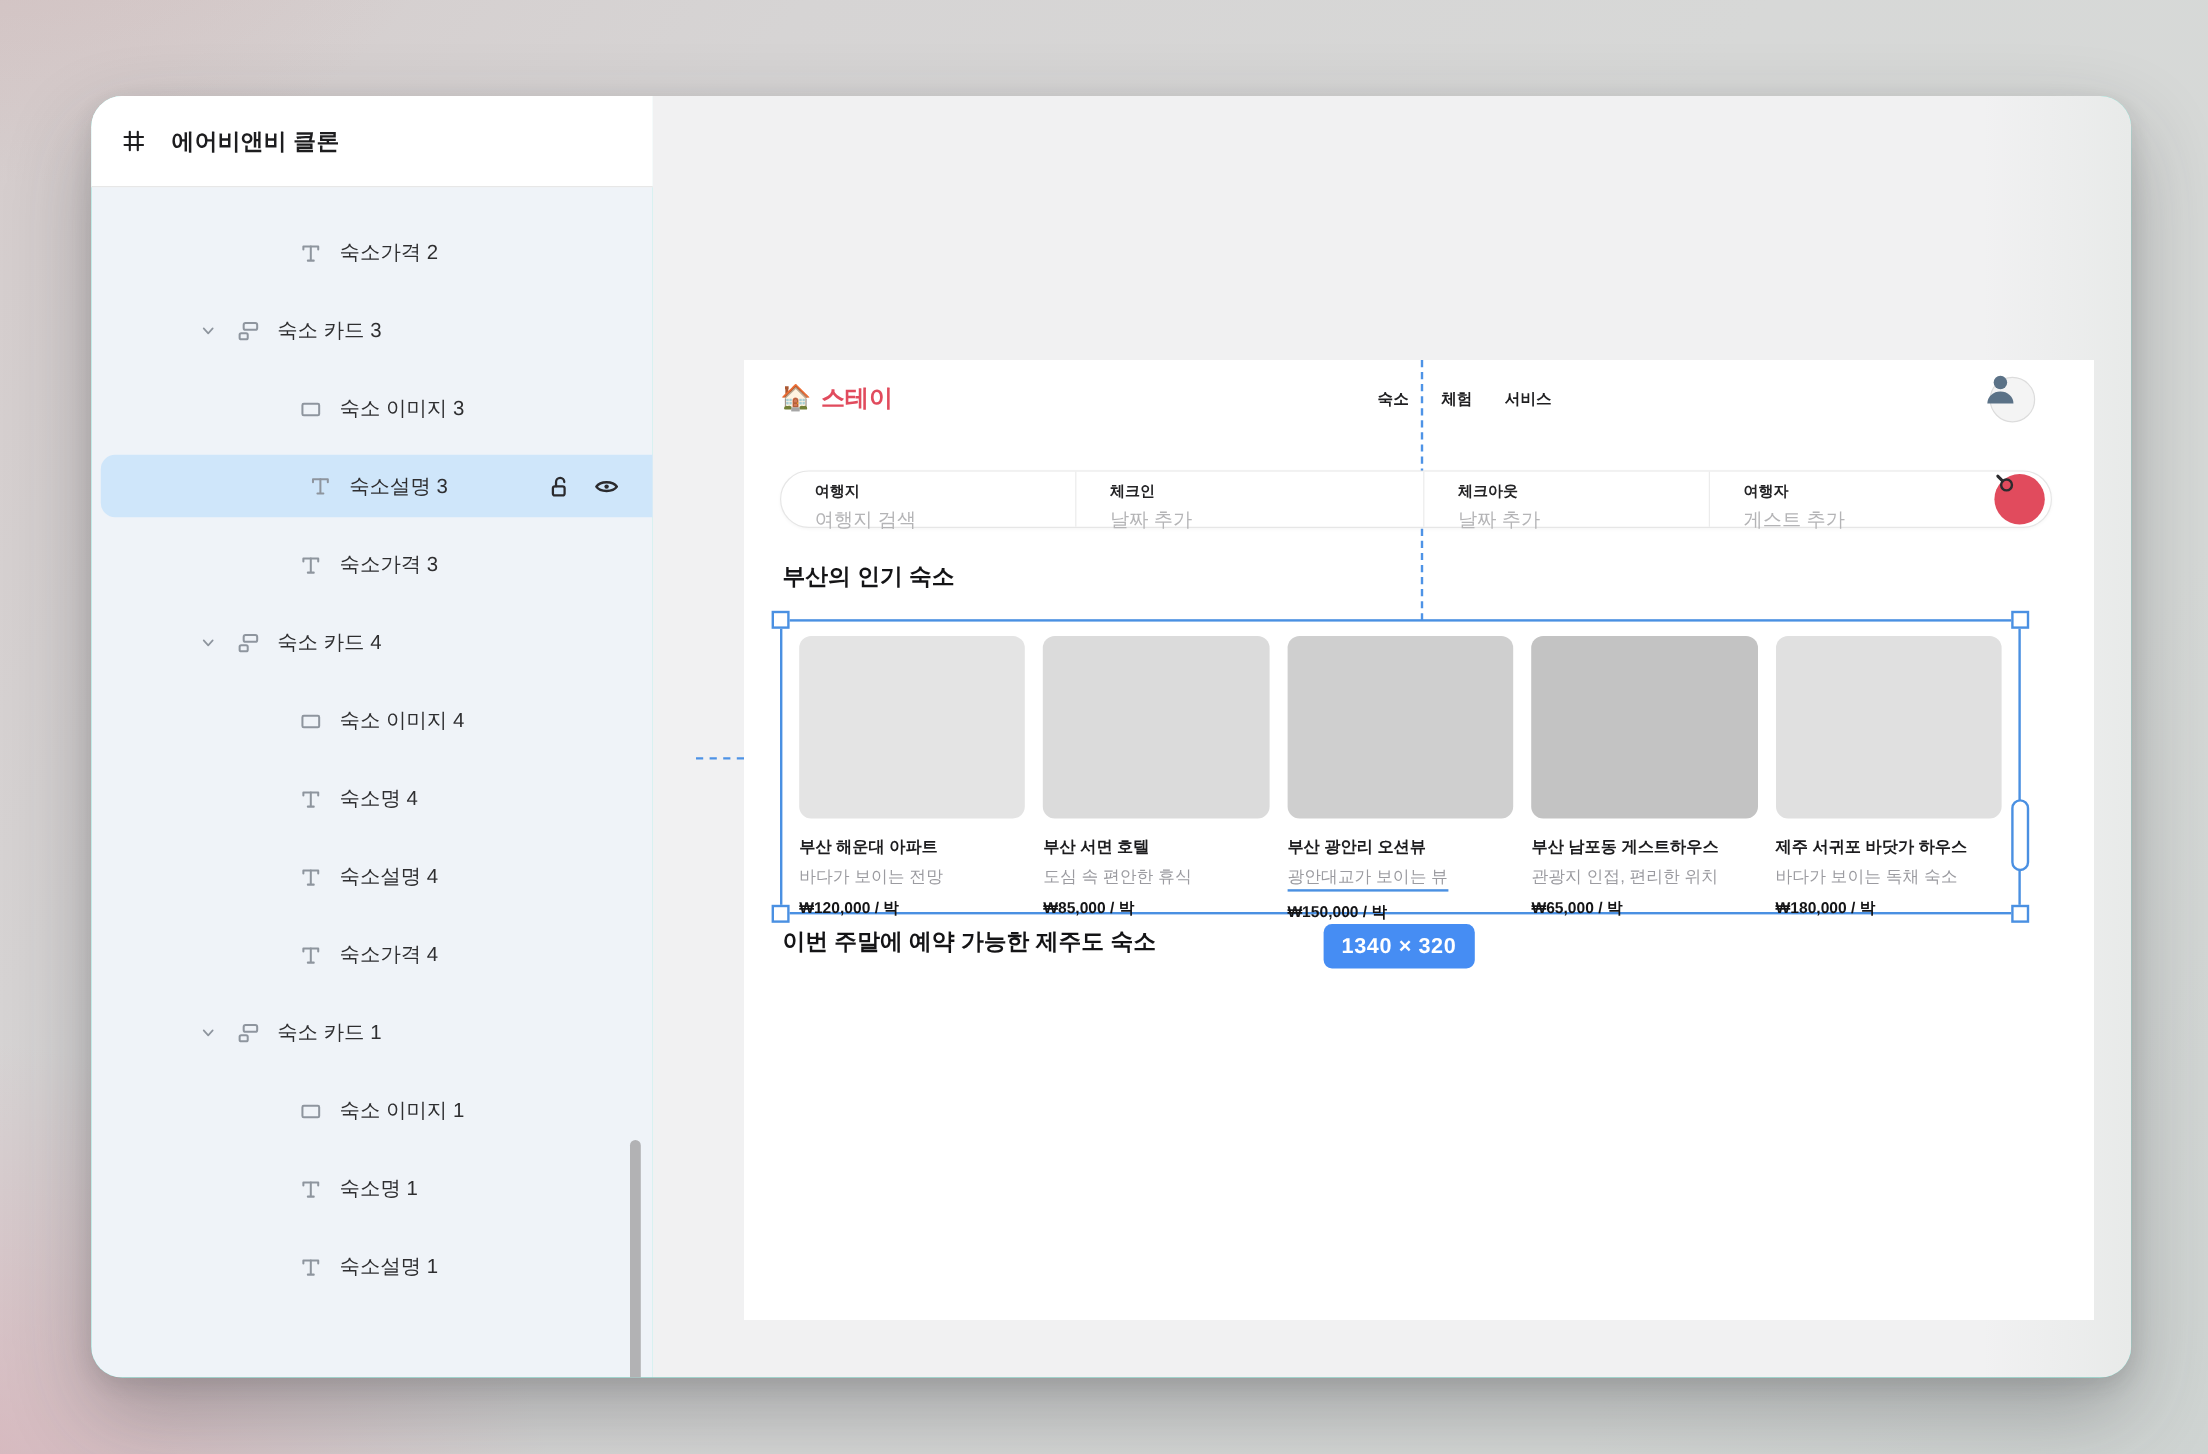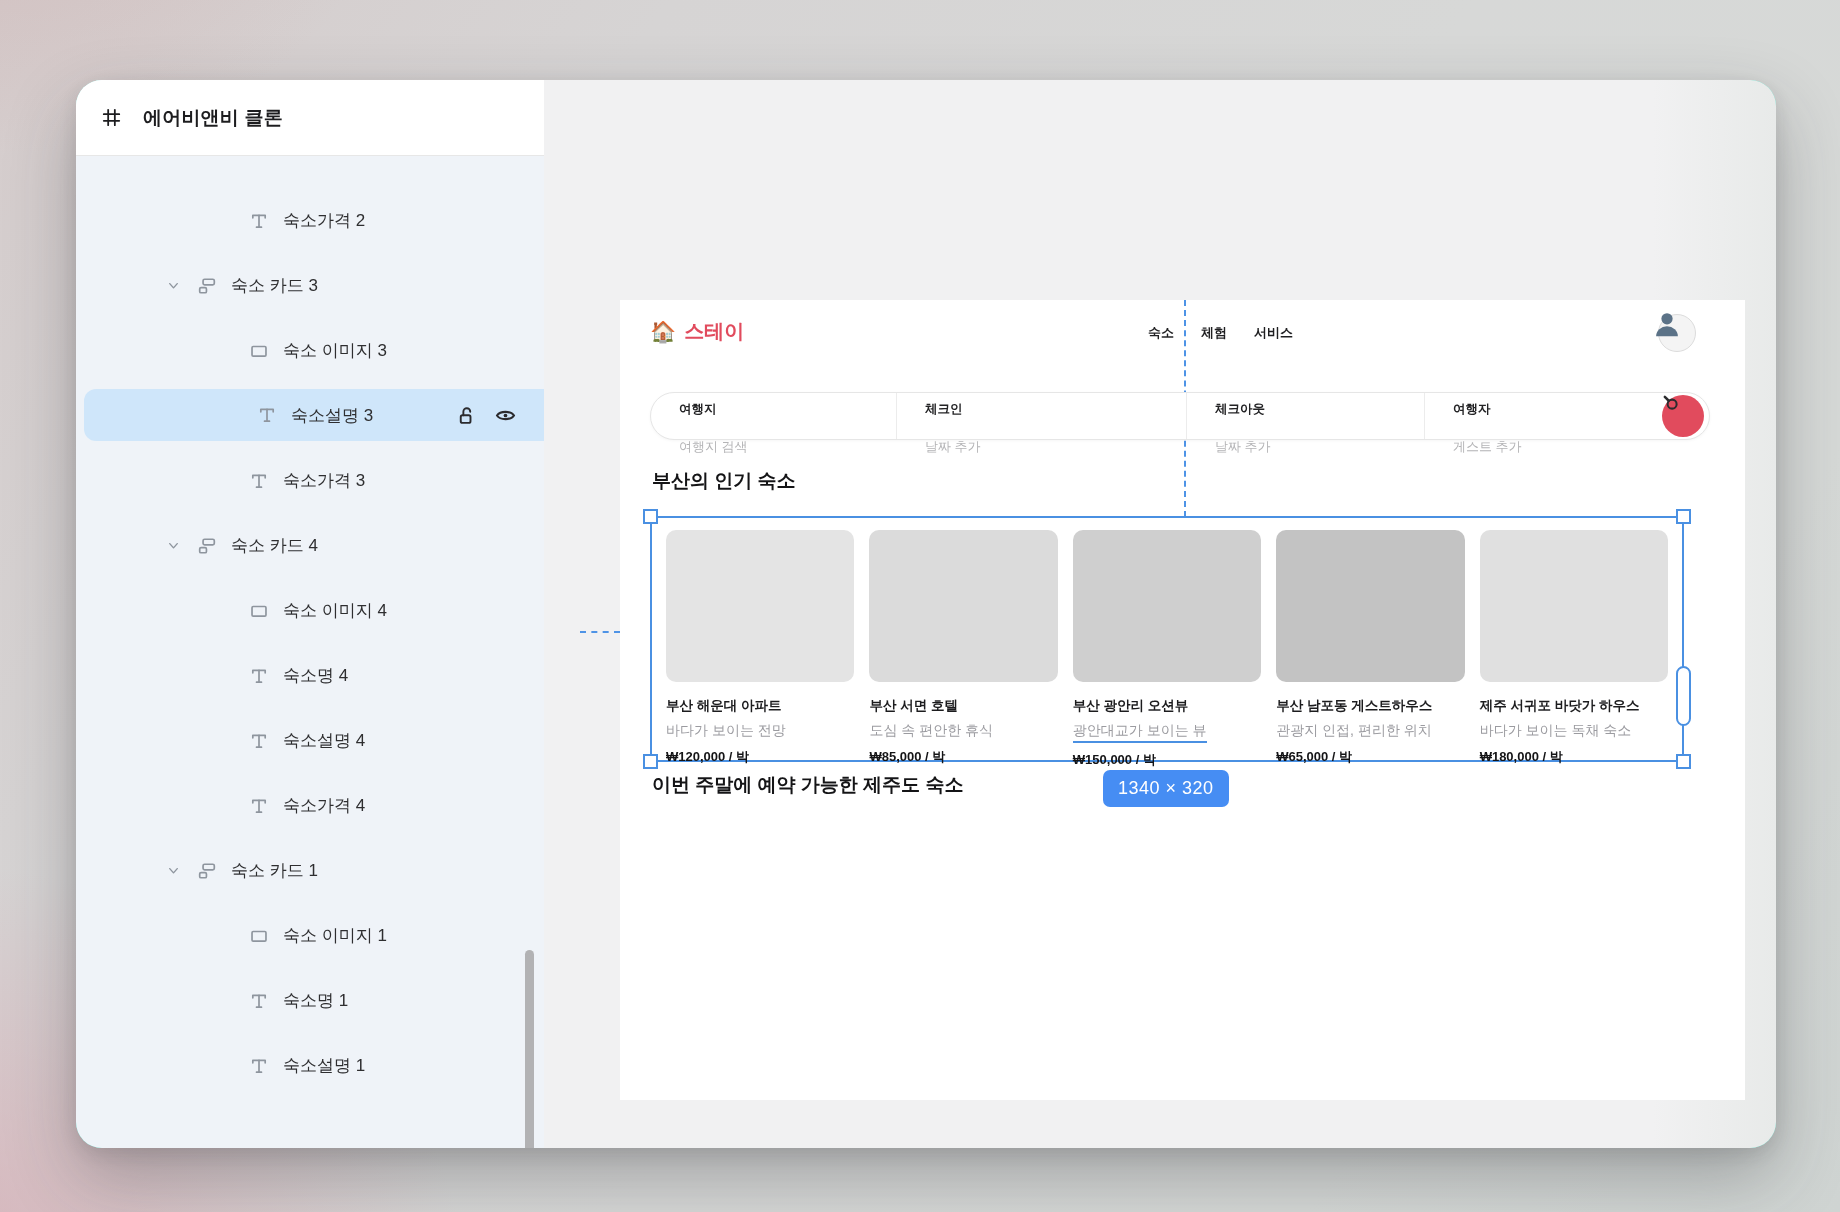--- a/index.html
+++ b/index.html
@@ -21,21 +21,21 @@
     display:flex;
   }
 
   
   .sidebar{ width:468px; height:100%; position:relative; background:#eff3f8; flex:none; display:flex; flex-direction:column; }
   .sidebar-header{
     height:76px; background:#ffffff; border-bottom:1px solid #e7e7e7;
     display:flex; align-items:center; padding-left:26px; gap:22px; flex:none;
   }
   .sidebar-header .title{ font-size:19px; font-weight:bold; color:#1d1d1f; letter-spacing:.2px; }
-  .layers{ padding-top:32px; flex:1; overflow:hidden; }
+  .layers{ padding-top:22px; flex:1; overflow:hidden; }
   .layer-row{
     height:65px; display:flex; align-items:center; gap:15px; position:relative;
     color:#2e2e30; font-size:17px; cursor:default;
   }
   .layer-row .chev{ width:15px; height:15px; flex:none; margin-right:2px; }
   .indent-1{ padding-left:90px; }
   .indent-2{ padding-left:174px; }
   .layer-ic{ width:18px; height:18px; flex:none; display:flex; align-items:center; justify-content:center; }
   .layer-row.selected{
     background:var(--rowsel); margin-left:8px; border-radius:12px 0 0 12px; height:52px; margin-top:6px; margin-bottom:7px;
@@ -67,21 +67,21 @@
   .guide-v{ position:absolute; left:564px; top:0; height:217px; width:0; border-left:2px dashed #4e93e6; }
   .guide-h{ position:absolute; left:-40px; top:331px; width:40px; height:0; border-top:2px dashed #4e93e6; }
 
   .searchbar{
     position:absolute; left:30px; top:92px; width:1060px; height:48px;
     border:1px solid #e6e6e6; border-radius:24px; background:#fff; display:flex; align-items:stretch;
     box-shadow:0 1px 3px rgba(0,0,0,.04);
   }
   .sb-seg{ padding:8px 0 0 28px; position:relative; }
   .sb-seg .lb{ font-size:12.5px; font-weight:bold; color:#232325; display:block; }
-  .sb-seg .ph{ font-size:13px; color:#b4b4b6; display:block; margin-top:20px; }
+  .sb-seg .ph{ font-size:16px; color:#b4b4b6; display:block; margin-top:5px; }
   .sb-seg + .sb-seg{ border-left:1px solid #ececec; }
   .sb-seg.s1{ width:245px; } .sb-seg.s2{ width:290px; } .sb-seg.s3{ width:238px; } .sb-seg.s4{ flex:1; }
   .search-btn{
     position:absolute; right:5px; top:2px; width:42px; height:42px; border-radius:50%;
     background:var(--brand); border:none; cursor:pointer; overflow:visible;
   }
   .search-btn svg{ position:absolute; left:0px; top:-1px; }
 
   .h1,.h2{ font-size:19px; font-weight:bold; color:#141416; position:absolute; left:32px; }
   .h1{ top:168px; }
@@ -100,21 +100,21 @@
   .card{ flex:1; min-width:0; }
   .card-img{ height:152px; border-radius:10px; background:#e0e0e0; }
   .card-name{ margin-top:15px; font-size:13.5px; font-weight:bold; color:#1c1c1e; white-space:nowrap; }
   .card-desc{ margin-top:7px; font-size:14px; color:#9b9ba0; white-space:nowrap; }
   .card-desc .d{ display:inline-block; }
   .card-desc.sel .d{ border-bottom:2.5px solid var(--accent); padding-bottom:1px; }
   .card-price{ margin-top:8px; font-size:13px; font-weight:bold; color:#141416; }
 
   .size-badge{
     position:absolute; left:483px; top:470px; height:37px; padding:0 15px;
-    background:var(--badge); color:#fff; border-radius:7px; font-size:18px; font-weight:normal;
+    background:var(--badge); color:#fff; border-radius:7px; font-size:18px; font-weight:bold;
     display:flex; align-items:center; letter-spacing:.5px;
   }
 
   .ic-stroke{ stroke:#8e959e; stroke-width:1.5; fill:none; stroke-linecap:round; stroke-linejoin:round; }
   .ic-dark{ stroke:#2b2b2e; stroke-width:1.6; fill:none; stroke-linecap:round; stroke-linejoin:round; }
 </style>
 </head>
 <body style="--accent: #4a90e2; --badge: #468df3; --brand: #e14b5d; --rowsel: #cfe6fa;">
 
 <div class="app-window">

